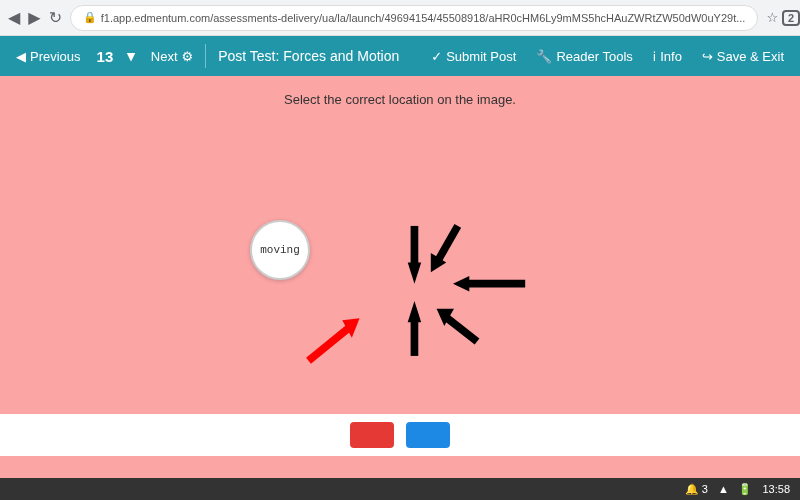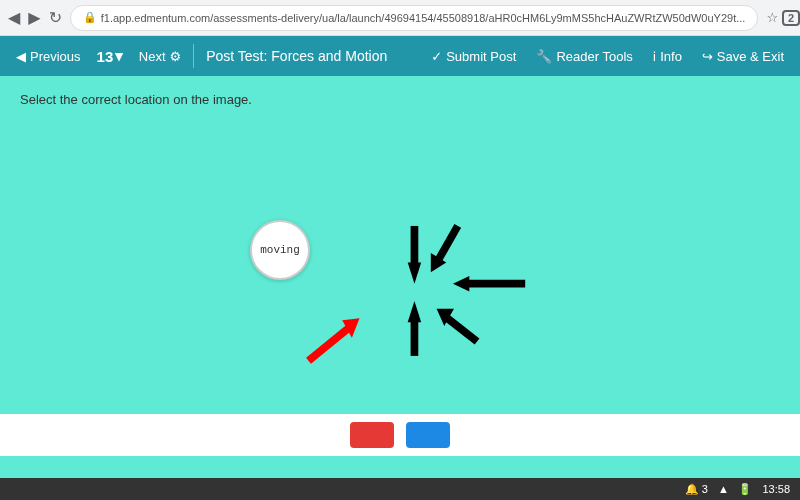--- a/index.html
+++ b/index.html
@@ -77,21 +77,21 @@
       font-size: 13px;
       font-weight: 500;
     }
     .question-num {
       color: white;
       font-size: 15px;
       font-weight: bold;
       margin: 0 4px;
       display: flex;
       align-items: center;
-      gap: 2px;
+      gap: 14px;
     }
     .divider-v {
       width: 1px;
       height: 24px;
       background: rgba(255,255,255,0.4);
     }
     .test-title {
       color: white;
       font-size: 14px;
       font-weight: 500;
@@ -99,24 +99,25 @@
     }
     .toolbar-right {
       margin-left: auto;
       display: flex;
       align-items: center;
       gap: 4px;
     }
 
     
     .main-content {
-      background: #5eead4;
+      background: #fca5a5;
       height: calc(500px - 36px - 40px - 22px);
       overflow: hidden;
       position: relative;
+      text-align: center;
     }
     .question-text {
       padding: 14px 20px 0 20px;
       font-size: 13px;
       color: #333;
       line-height: 1.5;
     }
     .question-text p {
       margin-bottom: 10px;
     }

